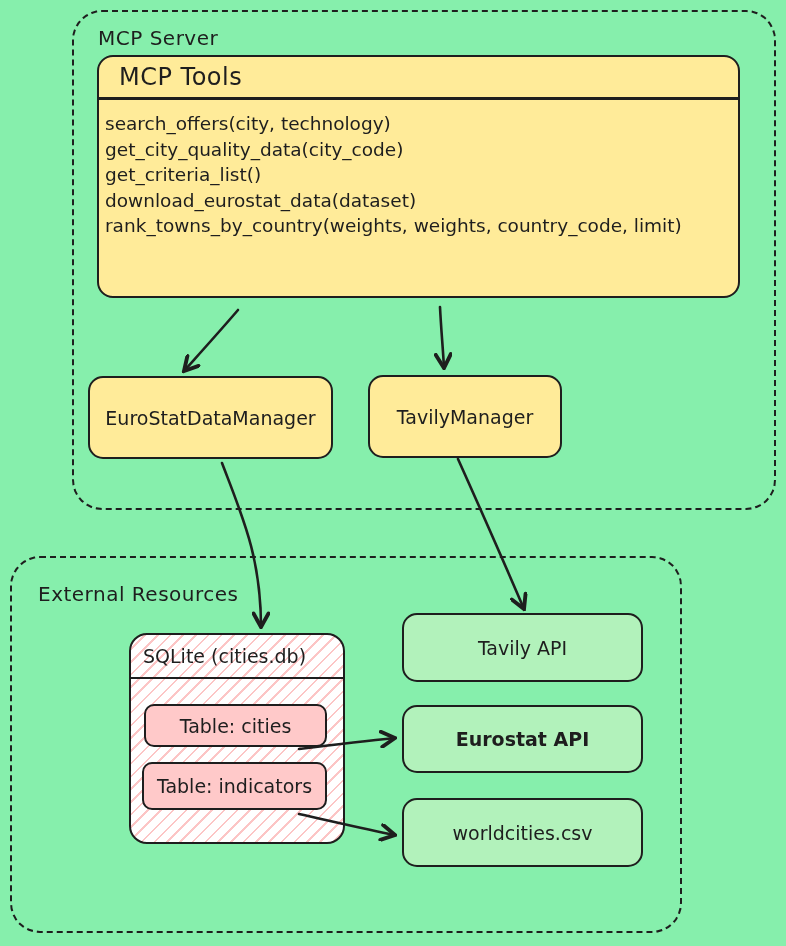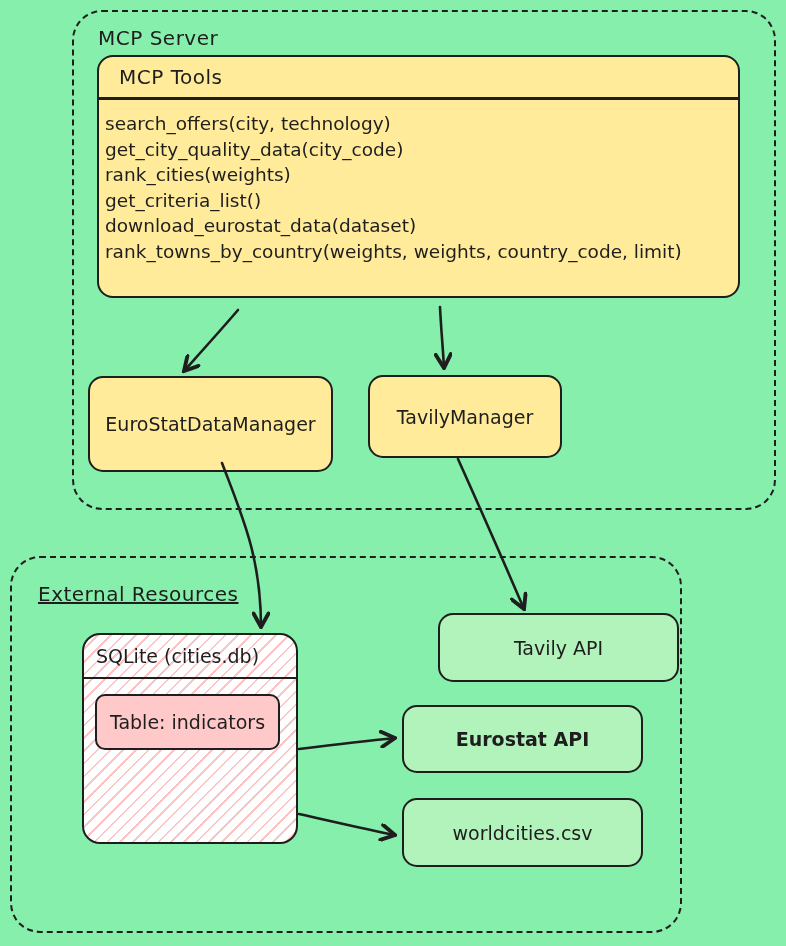--- a/index.html
+++ b/index.html
@@ -17,21 +17,21 @@
   }
   .group-label { font-size:20px; letter-spacing:0.5px; white-space:nowrap; }
 
   
   .tools-box {
     background:var(--yellow,#ffeb99);
     border:2.5px solid var(--stroke,#1e1e1e);
     border-radius:16px; overflow:hidden;
   }
   .tools-header {
-    height:40px; line-height:40px; padding-left:20px; font-size:20px;
+    height:40px; line-height:40px; padding-left:20px; font-size:24px;
     border-bottom:3px solid var(--stroke,#1e1e1e); letter-spacing:0.5px;
   }
   .tools-list { padding:11px 8px 0 6px; }
   .tool-line { height:25.5px; line-height:25.5px; font-size:18.5px; white-space:nowrap; }
 
   
   .node {
     display:flex; align-items:center; justify-content:center;
     border:2.5px solid var(--stroke,#1e1e1e); border-radius:15px;
     font-size:19px; white-space:nowrap;
@@ -39,75 +39,78 @@
   .node.yellow { background:var(--yellow,#ffeb99); }
   .node.green  { background:var(--green,#b2f2bb); }
 
   
   .sqlite-box {
     border:2.5px solid var(--stroke,#1e1e1e); border-radius:18px; overflow:hidden;
     background-color:#ffffff;
     background-image:repeating-linear-gradient(135deg,
       rgba(250,150,150,0.55) 0px, rgba(250,150,150,0.55) 1.8px,
       transparent 1.8px, transparent 9px);
+    margin-left:47px;
   }
   .sqlite-header {
     height:42px; line-height:42px; padding-left:12px; font-size:19px;
     border-bottom:2.5px solid var(--stroke,#1e1e1e); white-space:nowrap;
   }
   .table-row {
     box-sizing:border-box; height:43px; border:2.5px solid var(--stroke,#1e1e1e);
     border-radius:10px; background:var(--pink,#ffc9c9);
     display:flex; align-items:center; justify-content:center;
     font-size:19px; white-space:nowrap;
   }
   .table-row.first  { margin:25px 16px 0 13px; }
-  .table-row.second { margin:15px 16px 0 11px; height:56px; }
+  .table-row.second { margin:15px 16px 0 11px; height:48px; }
 
   svg.arrows { position:absolute; left:0; top:0; pointer-events:none; }
   svg.arrows path { stroke:var(--stroke,#1e1e1e); stroke-width:2.6; fill:none; stroke-linecap:round; }
 </style>
 </head>
 <body>
 
 <div id="canvas" style="--yellow: #ffeb99; --green: #b2f2bb; --pink: #ffc9c9; --stroke: #1e1e1e;">
 
   <div class="abs group-box" style="left:72px; top:10px; width:704px; height:500px;"></div>
   <div class="abs group-label" style="left:98px; top:26px;">MCP Server</div>
 
   <div class="abs tools-box" style="left:97px; top:55px; width:643px; height:243px;">
     <div class="tools-header">MCP Tools</div>
     <div class="tools-list">
       <div class="tool-line">search_offers(city, technology)</div>
       <div class="tool-line">get_city_quality_data(city_code)</div>
-      <div class="tool-line">rank_cities(weights)</div>
       <div class="tool-line">get_criteria_list()</div>
       <div class="tool-line">download_eurostat_data(dataset)</div>
       <div class="tool-line">rank_towns_by_country(weights, weights, country_code, limit)</div>
     </div>
   </div>
 
-  <div class="abs node yellow" style="left:88px; top:376px; width:245px; height:96px;">
+  <div class="abs node yellow" style="left:88px; top:376px; width:245px; height:83px;">
     <span>EuroStatDataManager</span>
   </div>
   <div class="abs node yellow" style="left:368px; top:375px; width:194px; height:83px;">
     <span>TavilyManager</span>
   </div>
 
   <div class="abs group-box" style="left:10px; top:556px; width:672px; height:377px;"></div>
-  <div class="abs group-label" style="left:38px; top:582px;text-decoration:underline;">External Resources</div>
+  <div class="abs group-label" style="left:38px; top:582px;">External Resources</div>
 
   <div class="abs sqlite-box" style="left:82px; top:633px; width:216px; height:211px;">
     <div class="sqlite-header">SQLite (cities.db)</div>
+    <div class="table-row first">
+      <span>Table: cities</span>
+    </div>
     <div class="table-row second">
       <span>Table: indicators</span>
     </div>
   </div>
 
-  <div class="abs node green" style="left:402px; top:613px; width:241px; height:69px;margin-left:36px;">
+  <div class="abs node green" style="left:402px; top:613px; width:241px; height:69px;">
     <span>Tavily API</span>
   </div>
   <div class="abs node green" style="left:402px; top:705px; width:241px; height:68px;font-weight:bold;">
     <span>Eurostat API</span>
   </div>
   <div class="abs node green" style="left:402px; top:798px; width:241px; height:69px;">
     <span>worldcities.csv</span>
   </div>
 
   <svg class="arrows" width="786" height="946" viewBox="0 0 786 946">

